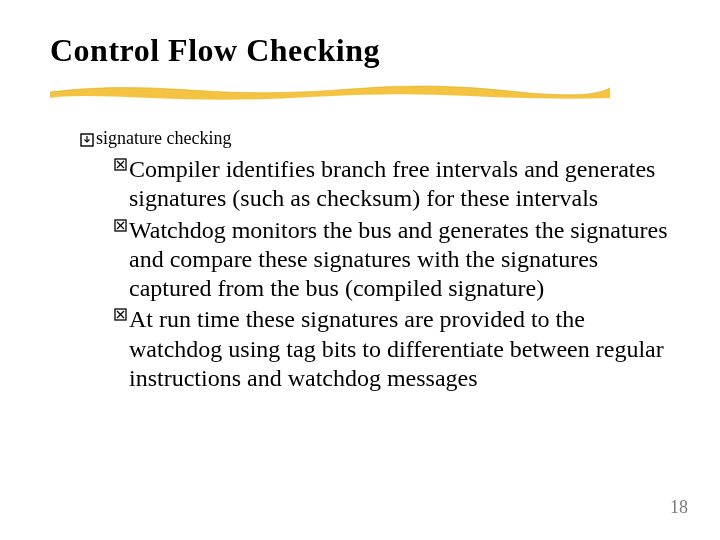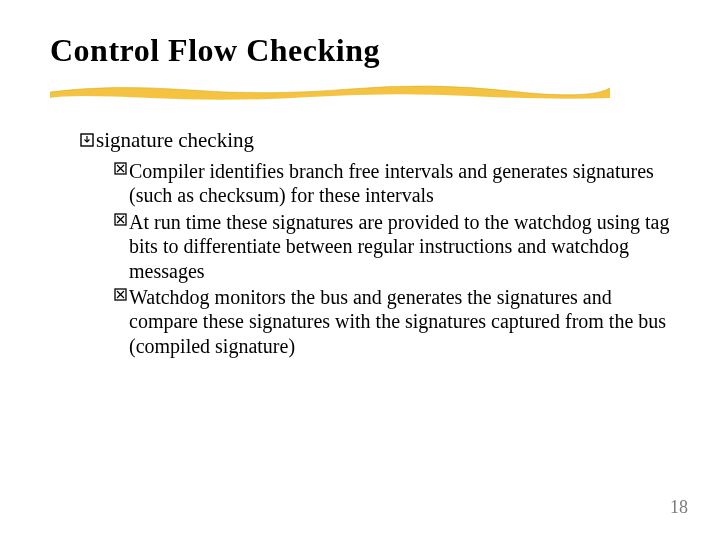--- a/index.html
+++ b/index.html
@@ -46,42 +46,42 @@
   }
   .bullet-y {
     flex: 0 0 auto;
     width: 14px;
     height: 14px;
     margin-top: 5px;
     margin-right: 2px;
   }
   .bullet-y svg { display: block; }
   .bullet-y-label {
-    font-size: 21px;
+    font-size: 18px;
   }
   .sublist {
     margin-top: 6px;
     margin-left: 34px;
     width: 556px;
   }
   .sub-row {
     display: flex;
     align-items: flex-start;
     margin-bottom: 2px;
   }
   .bullet-x {
     flex: 0 0 auto;
     width: 13px;
     height: 13px;
     margin-top: 3px;
     margin-right: 2px;
   }
   .bullet-x svg { display: block; }
   .sub-text {
-    font-size: 20px;
+    font-size: 24px;
     line-height: 1.22;
   }
   .pagenum {
     position: absolute;
     bottom: 22px;
     right: 32px;
     font-size: 18px;
     color: #7a7a7a;
     font-family: "Times New Roman", Times, serif;
   }
@@ -127,32 +127,32 @@
       </div>
 
       <div class="sub-row">
         <span class="bullet-x">
           <svg width="13" height="13" viewBox="0 0 13 13">
             <rect x="1" y="1" width="11" height="11" fill="none" stroke="#000" stroke-width="1.3"></rect>
             <line x1="3" y1="3" x2="10" y2="10" stroke="#000" stroke-width="1.3"></line>
             <line x1="10" y1="3" x2="3" y2="10" stroke="#000" stroke-width="1.3"></line>
           </svg>
         </span>
-        <span class="sub-text">At run time these signatures are provided to the watchdog using tag bits to differentiate between regular instructions and watchdog messages</span>
+        <span class="sub-text">Watchdog monitors the bus and generates the signatures and compare these signatures with the signatures captured from the bus (compiled signature)</span>
       </div>
 
       <div class="sub-row">
         <span class="bullet-x">
           <svg width="13" height="13" viewBox="0 0 13 13">
             <rect x="1" y="1" width="11" height="11" fill="none" stroke="#000" stroke-width="1.3"></rect>
             <line x1="3" y1="3" x2="10" y2="10" stroke="#000" stroke-width="1.3"></line>
             <line x1="10" y1="3" x2="3" y2="10" stroke="#000" stroke-width="1.3"></line>
           </svg>
         </span>
-        <span class="sub-text">Watchdog monitors the bus and generates the signatures and compare these signatures with the signatures captured from the bus (compiled signature)</span>
+        <span class="sub-text">At run time these signatures are provided to the watchdog using tag bits to differentiate between regular instructions and watchdog messages</span>
       </div>
 
     </div>
   </div>
 
   <div class="pagenum">18</div>
 
 </div>
 
 </body></html>

